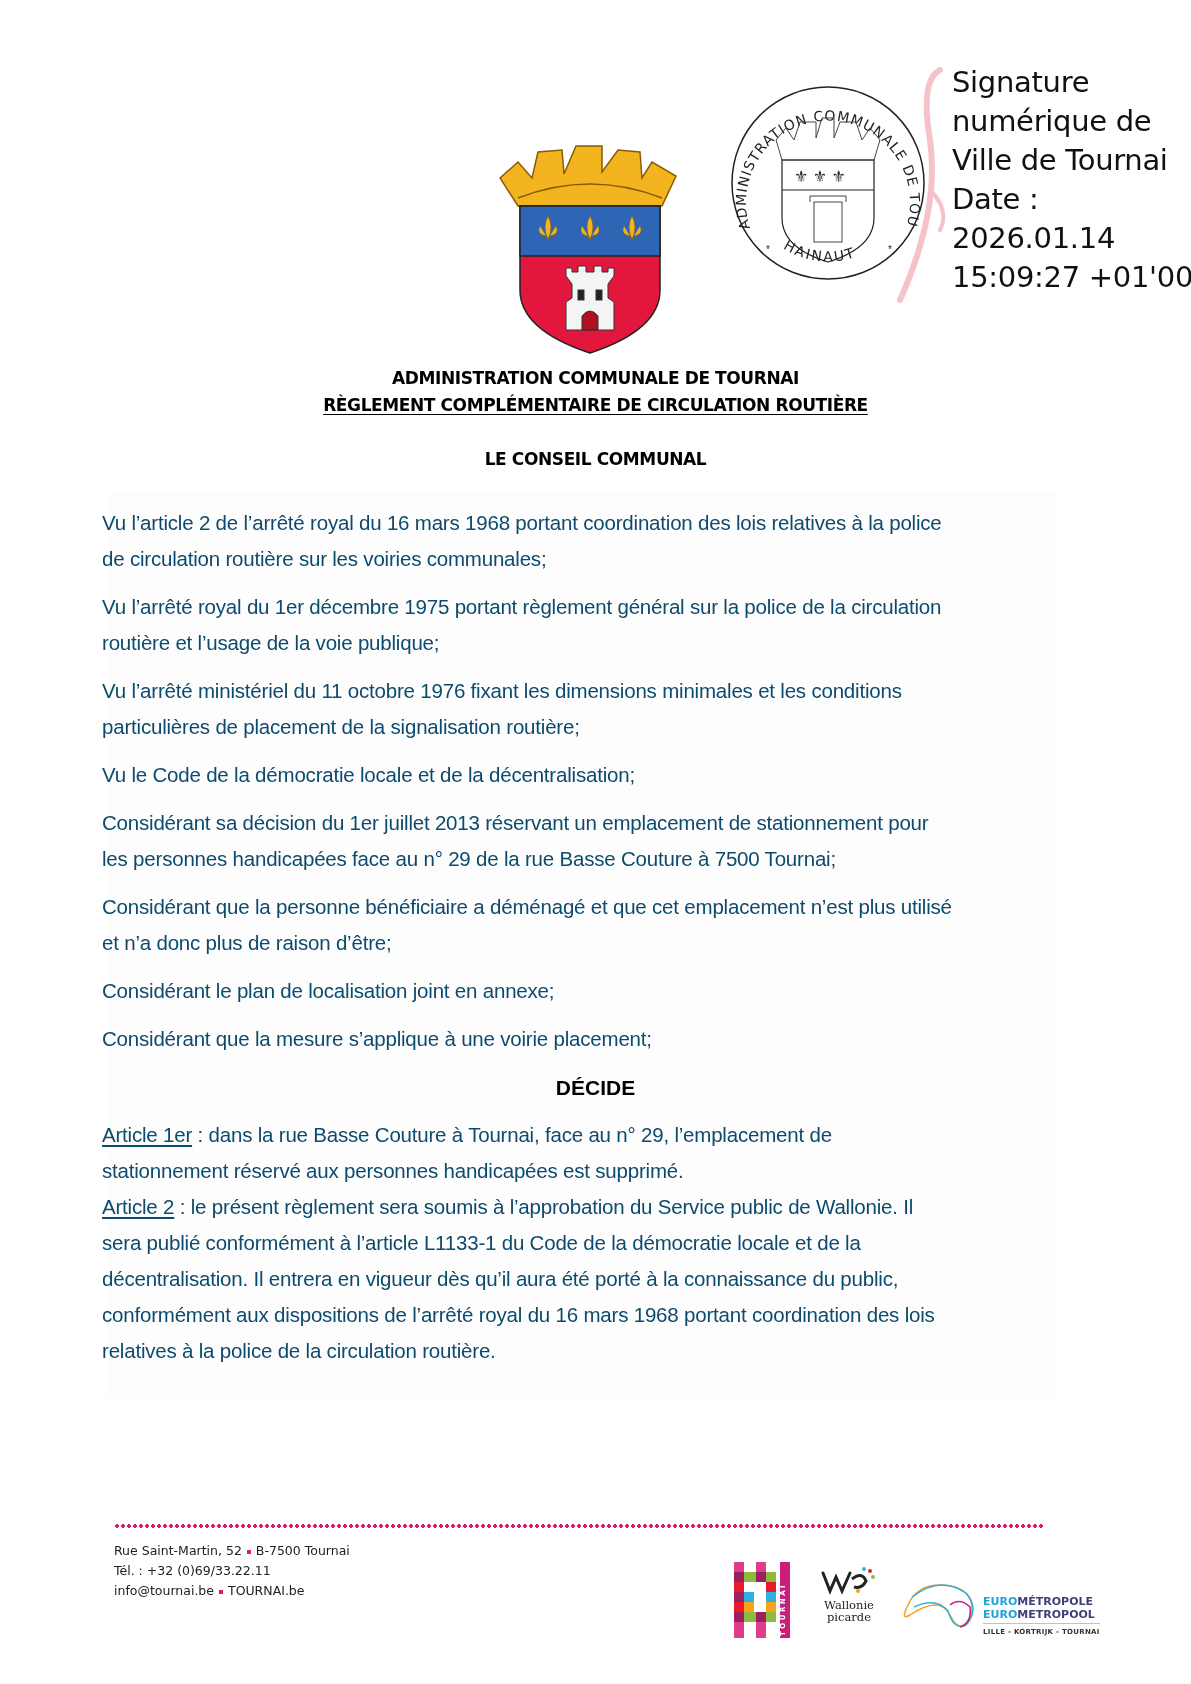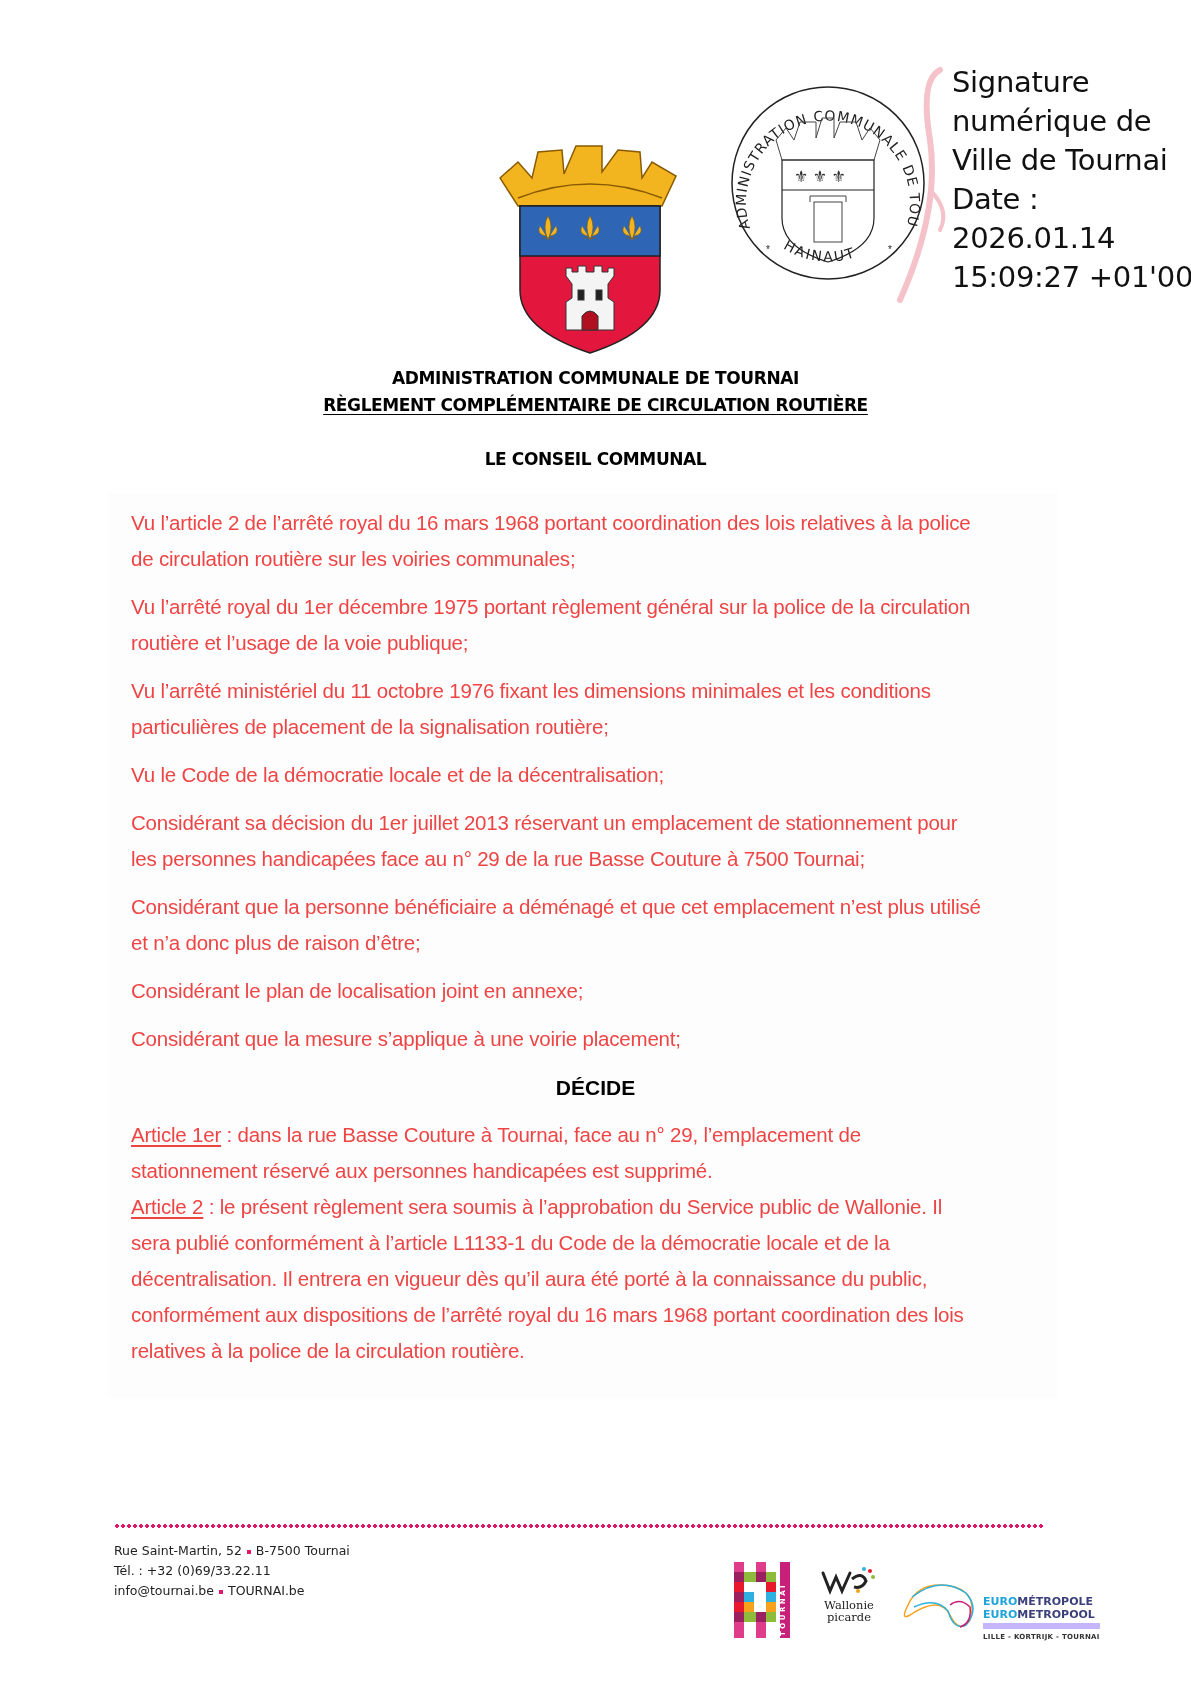--- a/index.html
+++ b/index.html
@@ -14,38 +14,38 @@
   #signature { left:952px; top:63px; font-family:"DejaVu Sans", sans-serif; font-size:29px; line-height:39px; color:#111; letter-spacing:-0.3px; }
   #signature div { white-space:nowrap; }
 
   .hdr { left:0; width:1191px; text-align:center; font-family:"DejaVu Sans", sans-serif; font-weight:bold; font-size:17px; letter-spacing:-0.4px; }
   #hdr1 { top:368px; }
   #hdr2 { top:395px; }
   #hdr2 span { text-decoration:underline; text-underline-offset:3px; }
   #hdr3 { top:449px; }
 
   #body-block { left:108px; top:493px; width:950px; height:905px; background:#fdfdfd; }
-  .para { left:131px; width:960px; font-size:20.5px; line-height:36px; letter-spacing:-0.2px; color:#ef4444; }
+  .para { left:102px; width:960px; font-size:20.5px; line-height:36px; letter-spacing:-0.2px; color:#0c4a6e; }
   .para p { margin:0; white-space:nowrap; }
   #decide { left:0; width:1191px; top:1076px; text-align:center; font-weight:bold; font-size:21px; }
   .u { text-decoration:underline; text-underline-offset:3px; }
 
   #footer-line { left:114px; top:1524px; width:930px; height:4px;
     background-image: radial-gradient(circle, #e0186c 0, #e0186c 1.6px, transparent 1.8px);
     background-size:6px 4px; background-repeat:repeat-x; }
   #footer-addr { left:114px; top:1541px; font-family:"DejaVu Sans", sans-serif; font-size:12.5px; line-height:20px; color:#222; }
   .sq { display:inline-block; width:4px; height:4px; background:#e0186c; margin:0 5px; vertical-align:middle; }
 
   #logo-tournai { left:734px; top:1562px; width:58px; height:80px; }
   #logo-wallonie { left:818px; top:1565px; width:70px; height:80px; }
   #logo-euro-loop { left:900px; top:1575px; width:80px; height:60px; }
   #logo-euro-text { left:983px; top:1595px; font-family:"DejaVu Sans", sans-serif; font-weight:bold; font-size:11px; line-height:13px; }
   .euro-blue { color:#1ea4d8;margin-top:32px; }
   .euro-dark { color:#3b3f7a; }
-  #euro-sub { font-size:7px; color:#333; border-top:6px solid #c4b5fd; margin-top:2px; padding-top:2px; letter-spacing:0.3px; }
+  #euro-sub { font-size:7px; color:#333; border-top:1px solid #c4b5fd; margin-top:2px; padding-top:2px; letter-spacing:0.3px; }
 </style>
 </head>
 <body>
 
 <div id="coat" class="abs">
   <svg width="200" height="215" viewBox="0 0 200 215">
 
     <path d="M10 38 L28 22 L42 38 L48 12 L72 10 L74 34 L86 6 L112 6 L112 32 L128 10 L150 12 L152 38 L162 22 L186 36 L172 66 L28 66 Z" fill="#f2b520" stroke="#8a5a00" stroke-width="1.5"></path>
     <path d="M28 58 Q100 30 172 58" fill="none" stroke="#8a5a00" stroke-width="1.5"></path>
 

